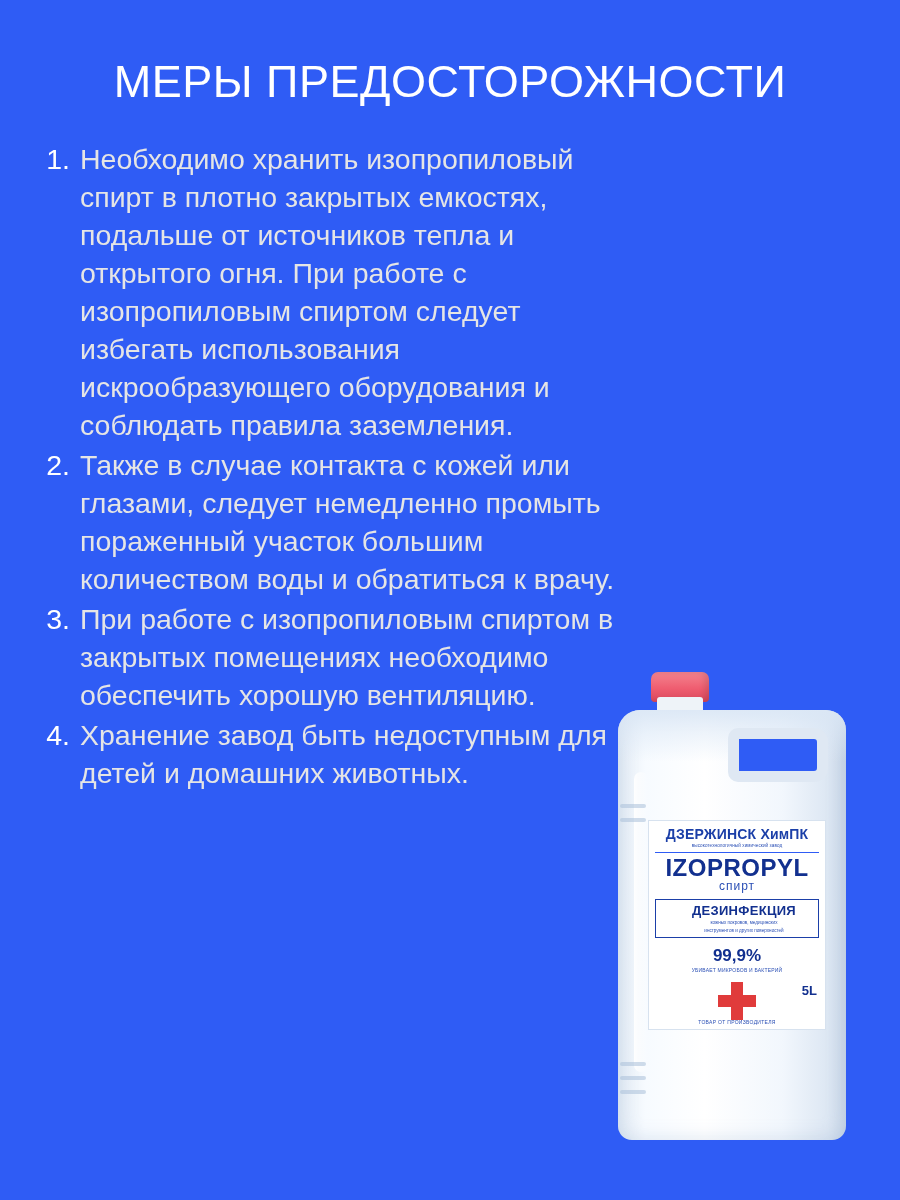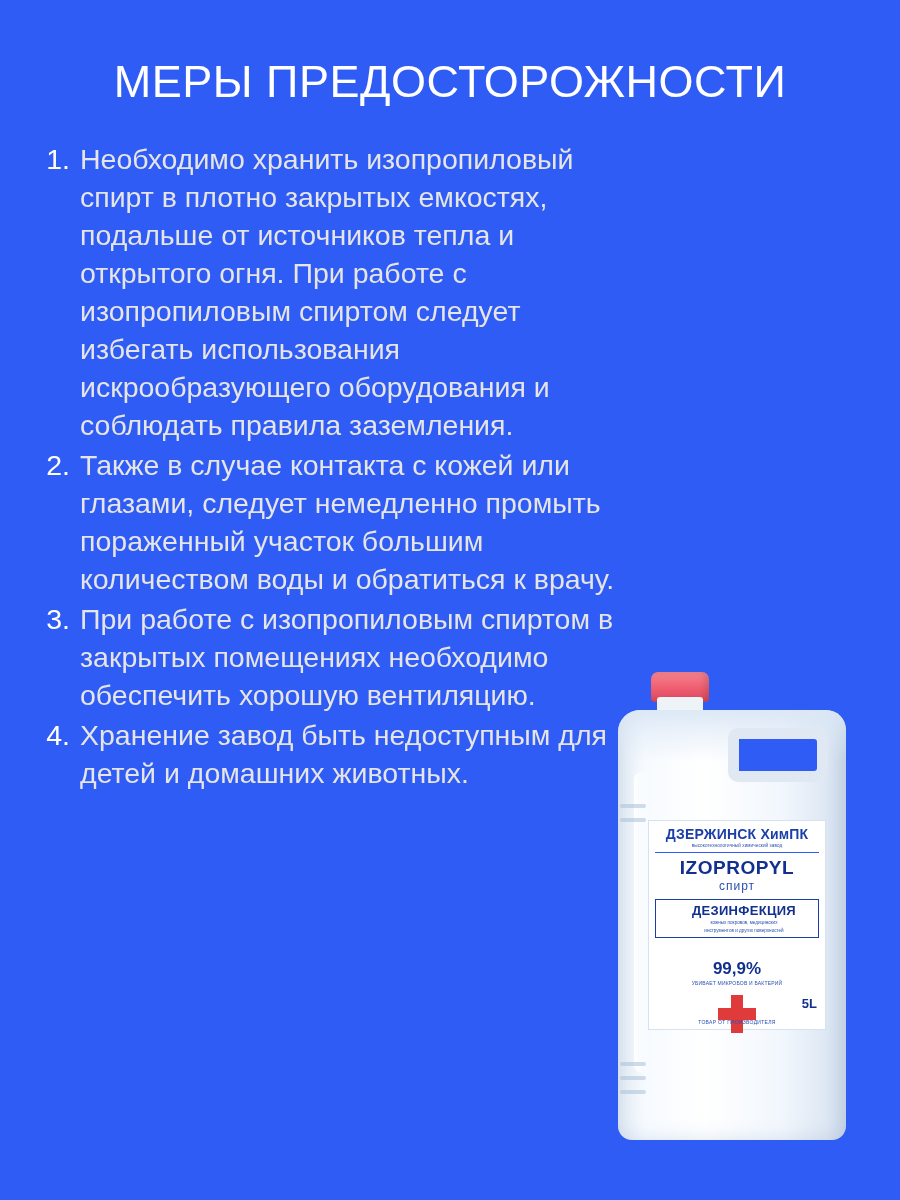--- a/index.html
+++ b/index.html
@@ -166,21 +166,21 @@
     margin-top: 1px;
     letter-spacing: 0.1px;
   }
   .lbl-rule {
     width: 100%;
     height: 1px;
     background: #2f5cf5;
     margin: 4px 0 5px 0;
   }
   .lbl-title {
-    font-size: 19px;
+    font-size: 24px;
     font-weight: bold;
     color: #12308f;
     letter-spacing: 0.5px;
     line-height: 20px;
   }
   .lbl-title-ru {
     font-size: 12px;
     color: #2a4fb5;
     letter-spacing: 1px;
     margin-top: 1px;
@@ -196,21 +196,21 @@
     color: #12308f;
     letter-spacing: 0.3px;
   }
   .lbl-box-sub {
     font-size: 4.6px;
     color: #2a4fb5;
     line-height: 6px;
     margin-top: 2px;
   }
   .lbl-pct {
-    margin-top: 21px;
+    margin-top: 8px;
     font-size: 17px;
     font-weight: bold;
     color: #12308f;
   }
   .lbl-pct-sub {
     font-size: 5px;
     color: #2a4fb5;
     letter-spacing: 0.2px;
     margin-top: 1px;
   }

